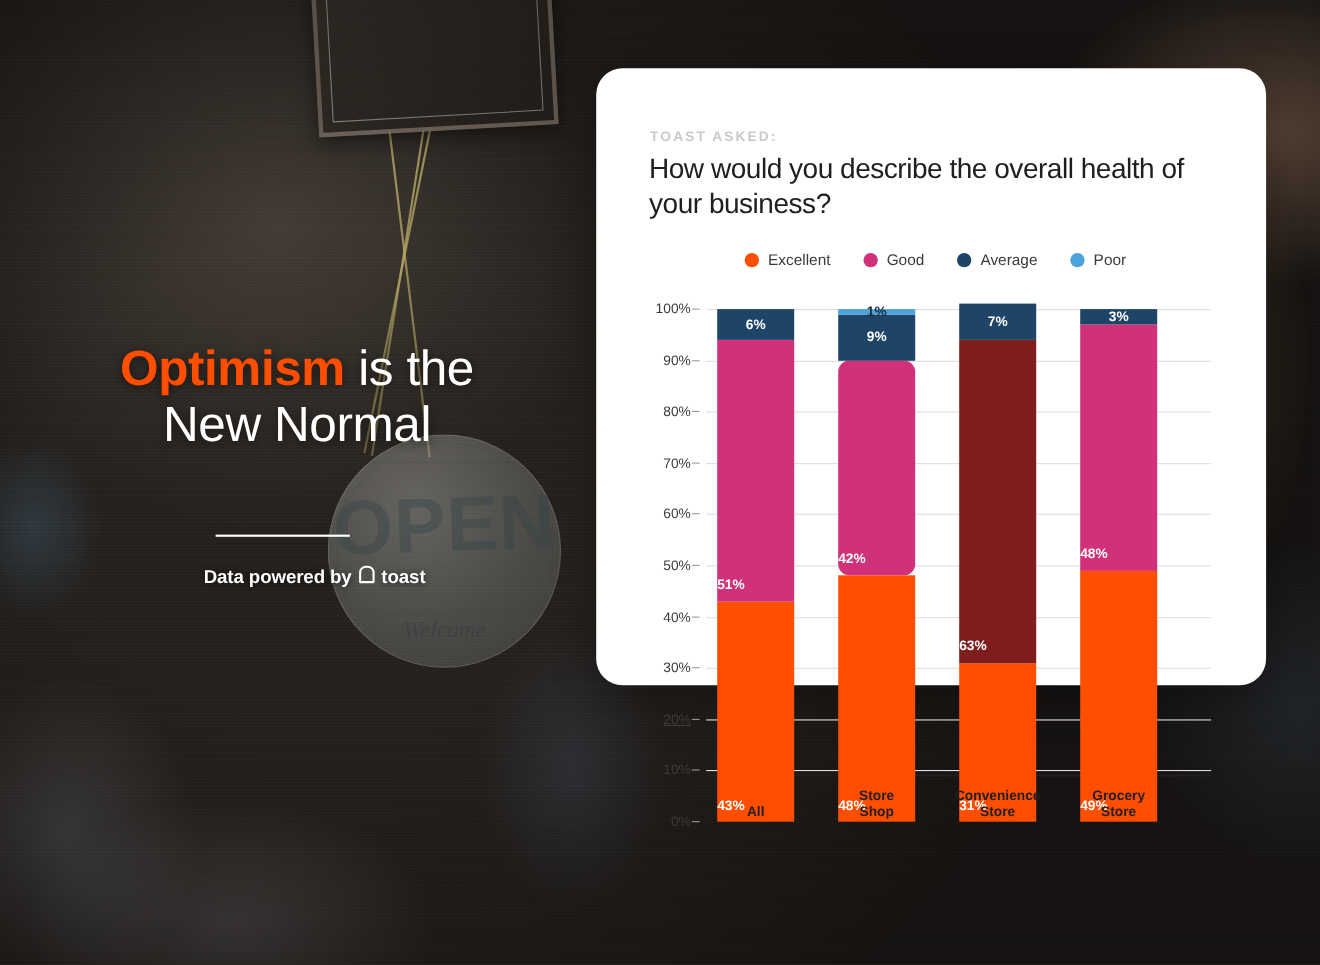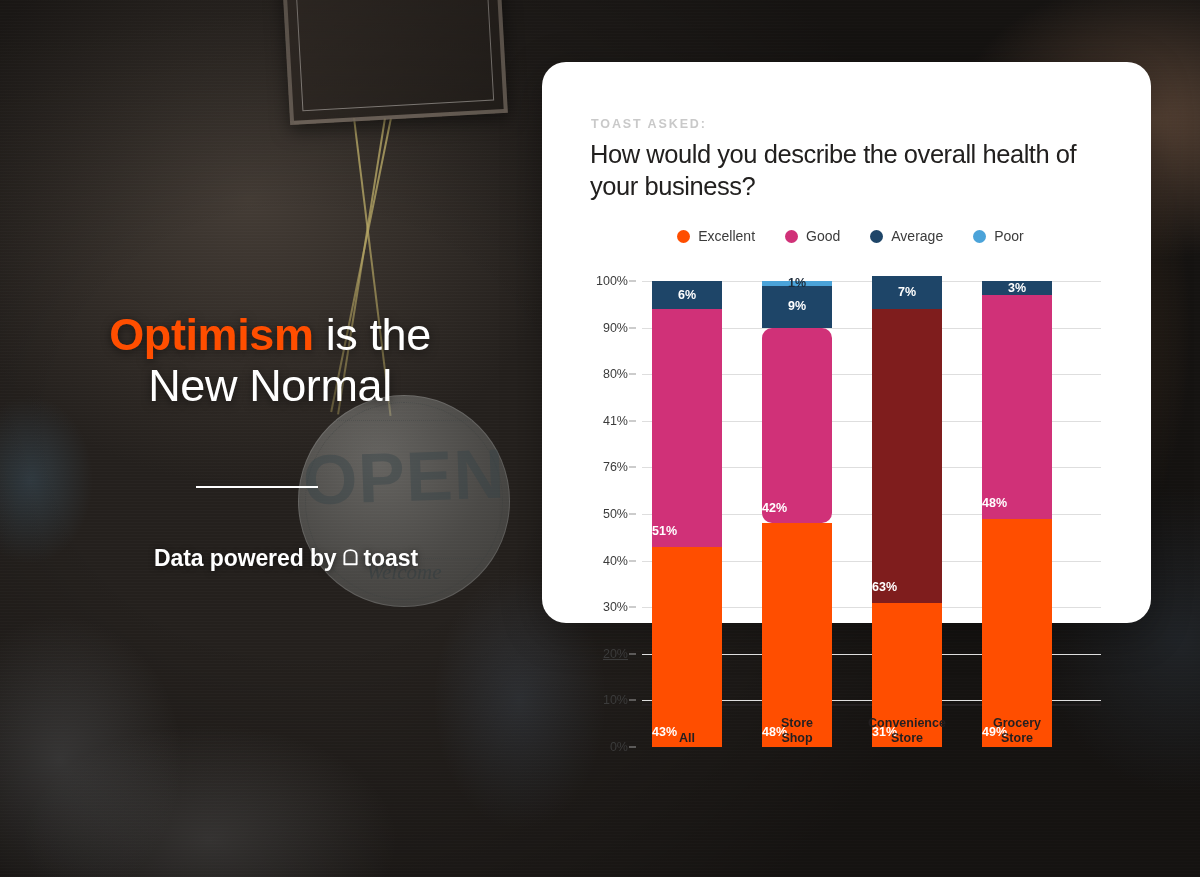--- a/index.html
+++ b/index.html
@@ -104,23 +104,23 @@
     font-weight:normal;
     letter-spacing:-.4px;
     text-shadow:0 2px 10px rgba(0,0,0,.55);
   }
   #headline .accent { color:#ff4e00; font-weight:bold; }
   #divider {
     position:absolute; left:196px; top:486px; width:122px; height:2px;
     background:#ffffff;
   }
   #attribution {
-    position:absolute; left:0; right:0; top:545px;
+    position:absolute; left:0; right:0; top:514px;
     text-align:center;
-    font-size:23px; font-weight:bold; color:#ffffff;
+    font-size:17px; font-weight:bold; color:#ffffff;
     letter-spacing:-.1px;
     padding-left:32px;
     text-shadow:0 1px 6px rgba(0,0,0,.6);
     display:flex; align-items:center; justify-content:center; gap:5px;
   }
   #toast-logo { display:inline-block; vertical-align:-2px; }
 
   
   #card {
     position:absolute; left:542px; top:62px; width:609px; height:561px;
@@ -268,23 +268,23 @@
         <div class="ylab" style="top: 426.4px;">10%</div>
         <div class="ytick" style="top: 426.4px;"></div>
         <div class="ylab" style="top: 379.8px; text-decoration: underline;">20%</div>
         <div class="ytick" style="top: 379.8px;"></div>
         <div class="ylab" style="top: 333.2px;">30%</div>
         <div class="ytick" style="top: 333.2px;"></div>
         <div class="ylab" style="top: 286.6px;">40%</div>
         <div class="ytick" style="top: 286.6px;"></div>
         <div class="ylab" style="top: 240px;">50%</div>
         <div class="ytick" style="top: 240px;"></div>
-        <div class="ylab" style="top: 193.4px;">76%</div>
+        <div class="ylab" style="top: 193.4px;">60%</div>
         <div class="ytick" style="top: 193.4px;"></div>
-        <div class="ylab" style="top: 146.8px;">41%</div>
+        <div class="ylab" style="top: 146.8px;">70%</div>
         <div class="ytick" style="top: 146.8px;"></div>
         <div class="ylab" style="top: 100.2px;">80%</div>
         <div class="ytick" style="top: 100.2px;"></div>
         <div class="ylab" style="top: 53.6px;">90%</div>
         <div class="ytick" style="top: 53.6px;"></div>
         <div class="ylab" style="top: 7px;">100%</div>
         <div class="ytick" style="top: 7px;"></div>
       </div>
     <div id="axis-x"></div>
     <div id="plot" style="height: 466px;">

